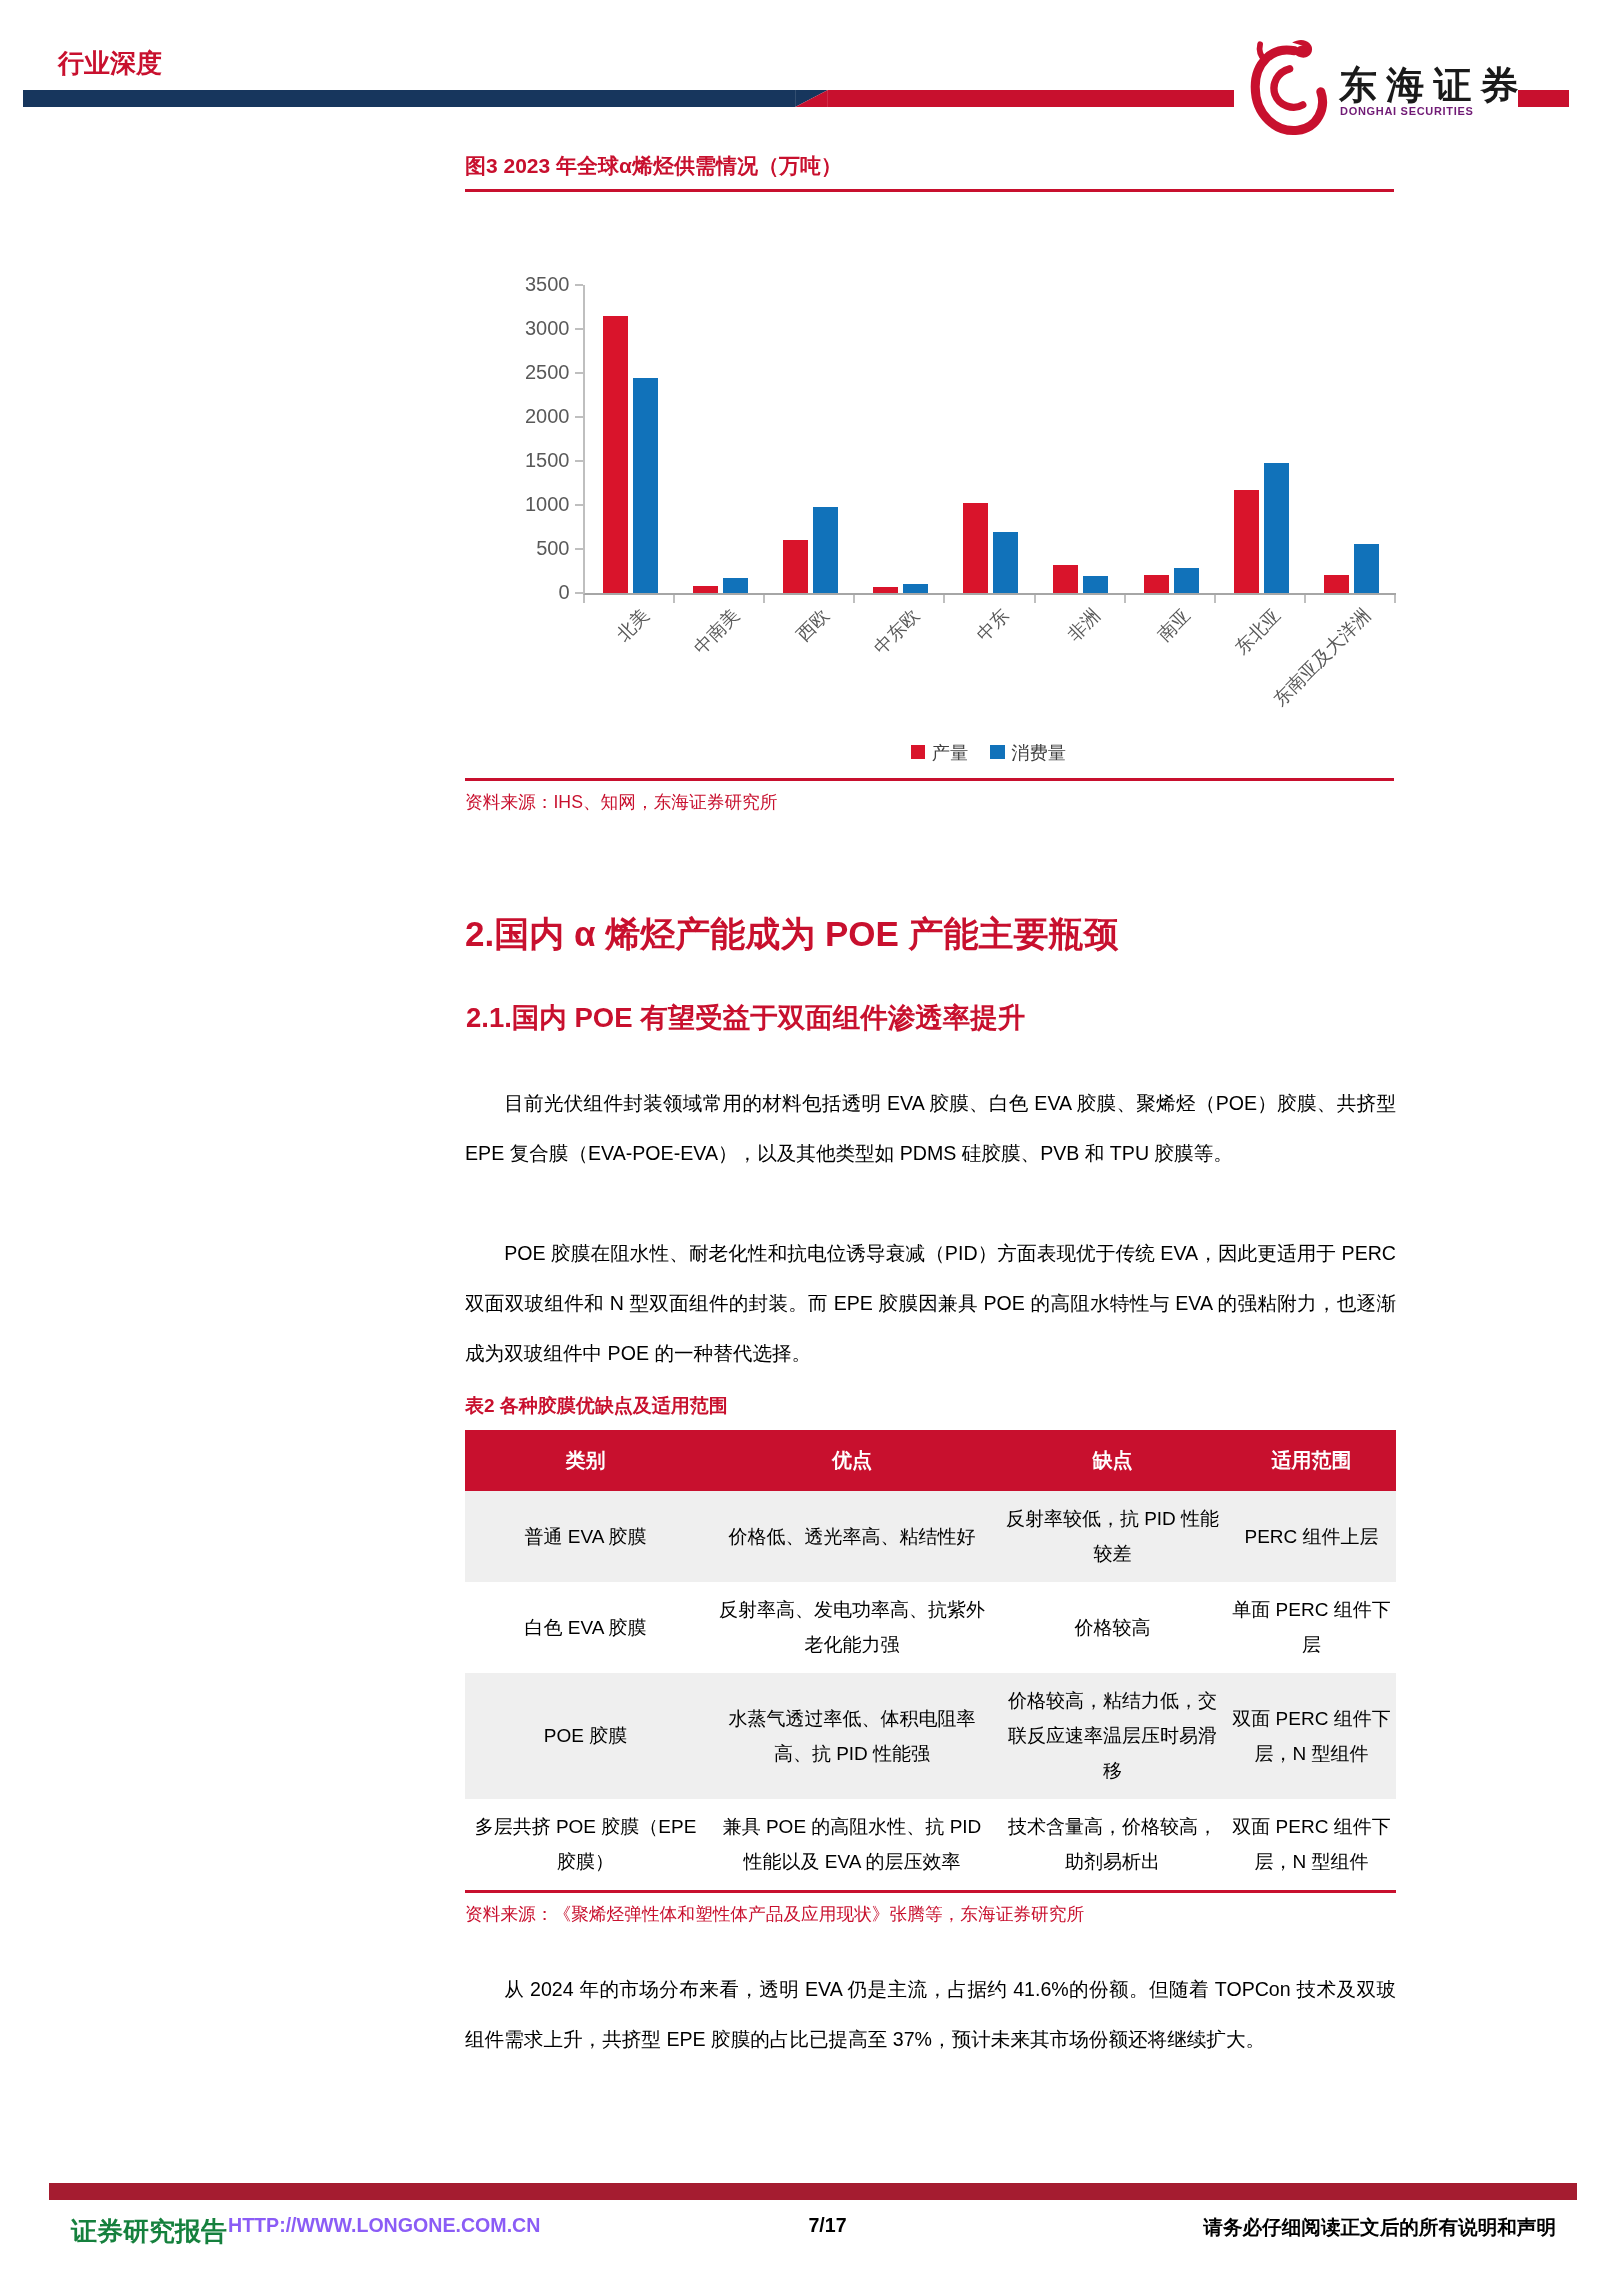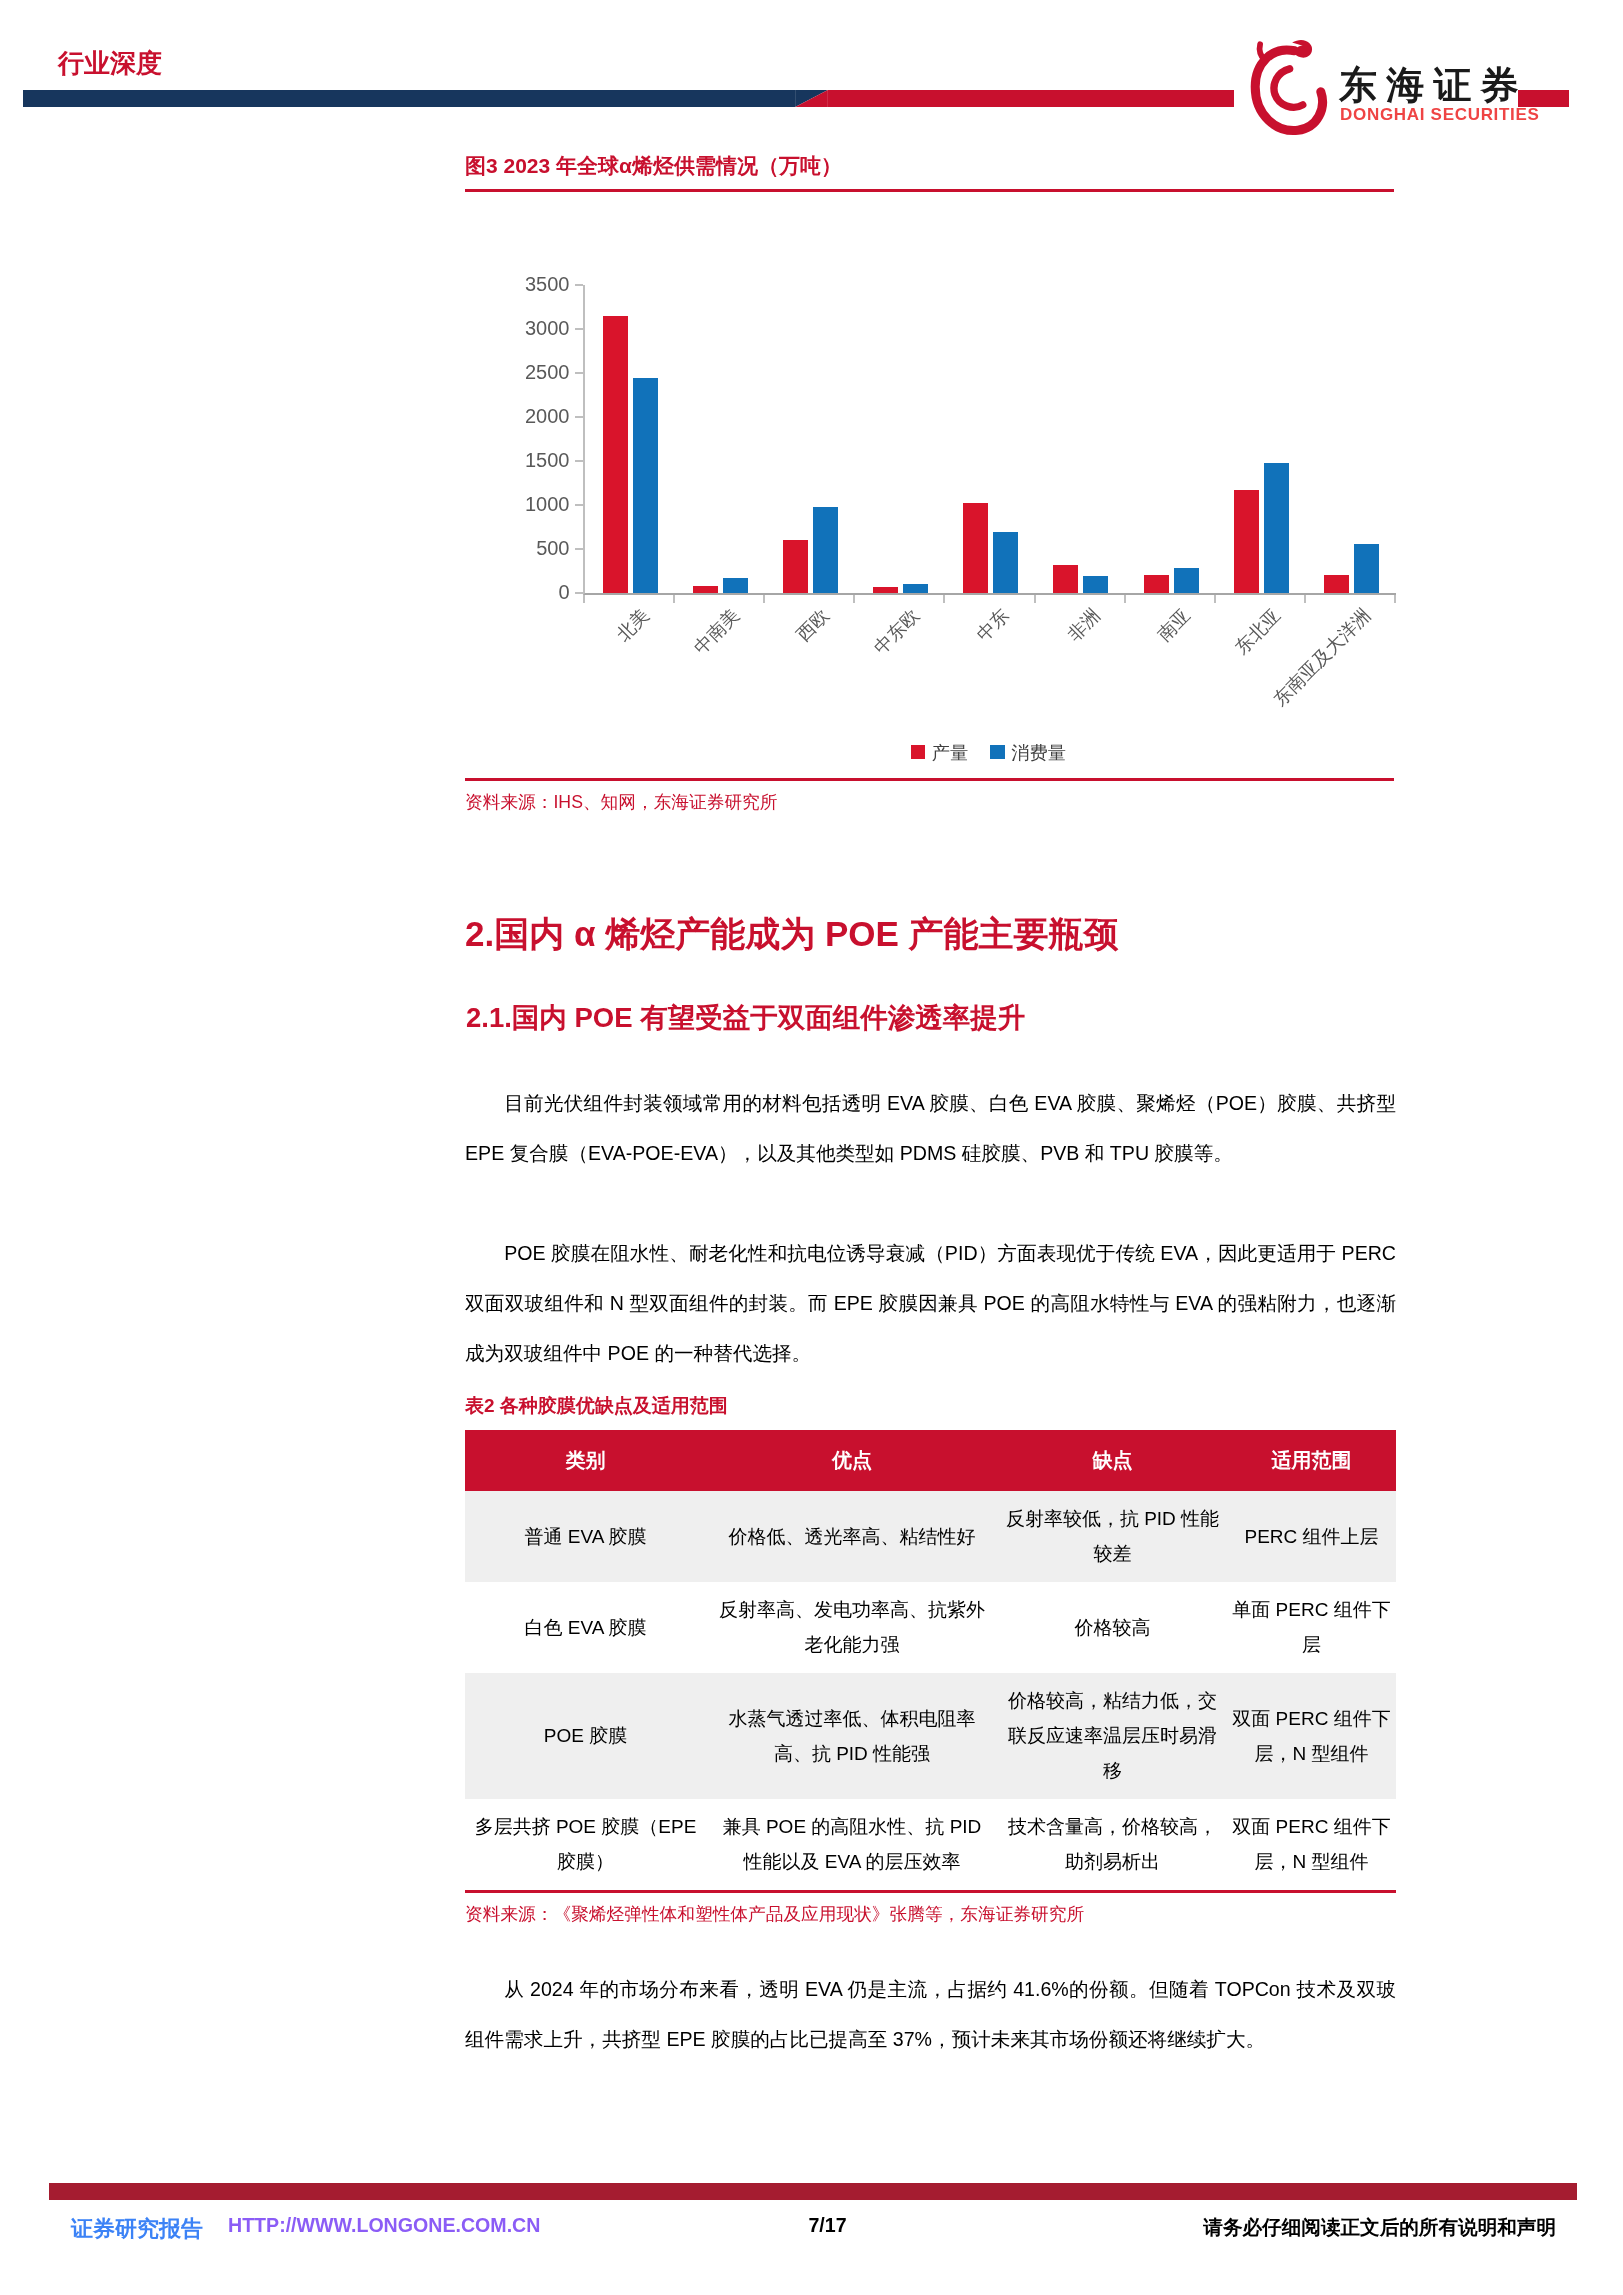--- a/index.html
+++ b/index.html
@@ -9,21 +9,21 @@
   
   .doc-type{position:absolute;left:58px;top:46px;font-size:26px;font-weight:bold;color:#C8102E;text-align:center;}
   .hdr-bar{position:absolute;left:23px;top:90px;width:1211px;height:17px;}
   .hdr-bar .seg-blue{position:absolute;left:0;top:0;width:772px;height:17px;background:#17365D;}
   .hdr-bar .seg-wedge{position:absolute;left:772px;top:0;}
   .hdr-bar .seg-red{position:absolute;left:805px;top:0;width:406px;height:17px;background:#C8102E;}
   .hdr-bar-right{position:absolute;left:1518px;top:90px;width:51px;height:17px;background:#C8102E;}
   .logo{position:absolute;left:1247px;top:36px;width:314px;height:108px;}
   .logo .glyph{position:absolute;left:0;top:0;}
   .logo .cn{position:absolute;left:92px;top:23.6px;font-size:38px;font-weight:bold;color:#1a1a1a;letter-spacing:9.2px;}
-  .logo .en{position:absolute;left:93px;top:69px;font-size:17px;font-weight:bold;color:#ef4444;letter-spacing:0.7px;}
+  .logo .en{position:absolute;left:93px;top:69px;font-size:11px;font-weight:bold;color:#701a75;letter-spacing:0.7px;}
 
   
   .fig-block{position:absolute;left:465px;top:152px;width:929px;}
   .fig-title{font-size:21px;font-weight:bold;color:#C8102E;}
   .red-rule{height:3.3px;background:#C8102E;margin-top:9.2px;}
   .chart{position:relative;height:576px;}
   .chart .plot{position:absolute;left:118px;top:93px;width:811px;height:308px;
                border-left:2px solid #BFBFBF;border-bottom:2.6px solid #A6A6A6;}
   .chart .ytick-label{position:absolute;width:98px;text-align:right;font-size:20px;color:#595959;}
   .chart .ytick-mark{position:absolute;width:7.9px;height:2px;background:#BFBFBF;}
@@ -53,21 +53,21 @@
   table.film tr.even td{background:#FFFFFF;}
   table.film col.c0{width:241px;} table.film col.c1{width:292px;}
   table.film col.c2{width:229px;} table.film col.c3{width:169px;}
   .tbl-bottom-rule{height:3.3px;background:#C8102E;}
   .tbl-source{margin-top:9.2px;font-size:17.7px;color:#C8102E;}
   .p3{position:static;margin-top:38px;font-size:19.6px;color:#000;line-height:50px;
       text-align:justify;text-indent:2em;}
 
   
   .ftr-bar{position:absolute;left:49px;top:2183px;width:1528px;height:17px;background:#A51C30;}
-  .ftr-left{position:absolute;left:71px;top:2214px;font-size:22px;font-weight:bold;color:#3b82f6;}
+  .ftr-left{position:absolute;left:71px;top:2214px;font-size:26px;font-weight:bold;color:#15803d;}
   .ftr-url{position:absolute;left:228px;top:2214px;font-size:19.6px;font-weight:bold;color:#8b5cf6;}
   .ftr-page{position:absolute;left:775px;top:2214px;width:105px;text-align:center;
             font-size:19.6px;font-weight:bold;color:#000;}
   .ftr-disclaimer{position:absolute;right:67px;top:2214px;font-size:19.6px;font-weight:bold;color:#000;}
 </style>
 </head>
 <body>
 
 <div class="page">
 

